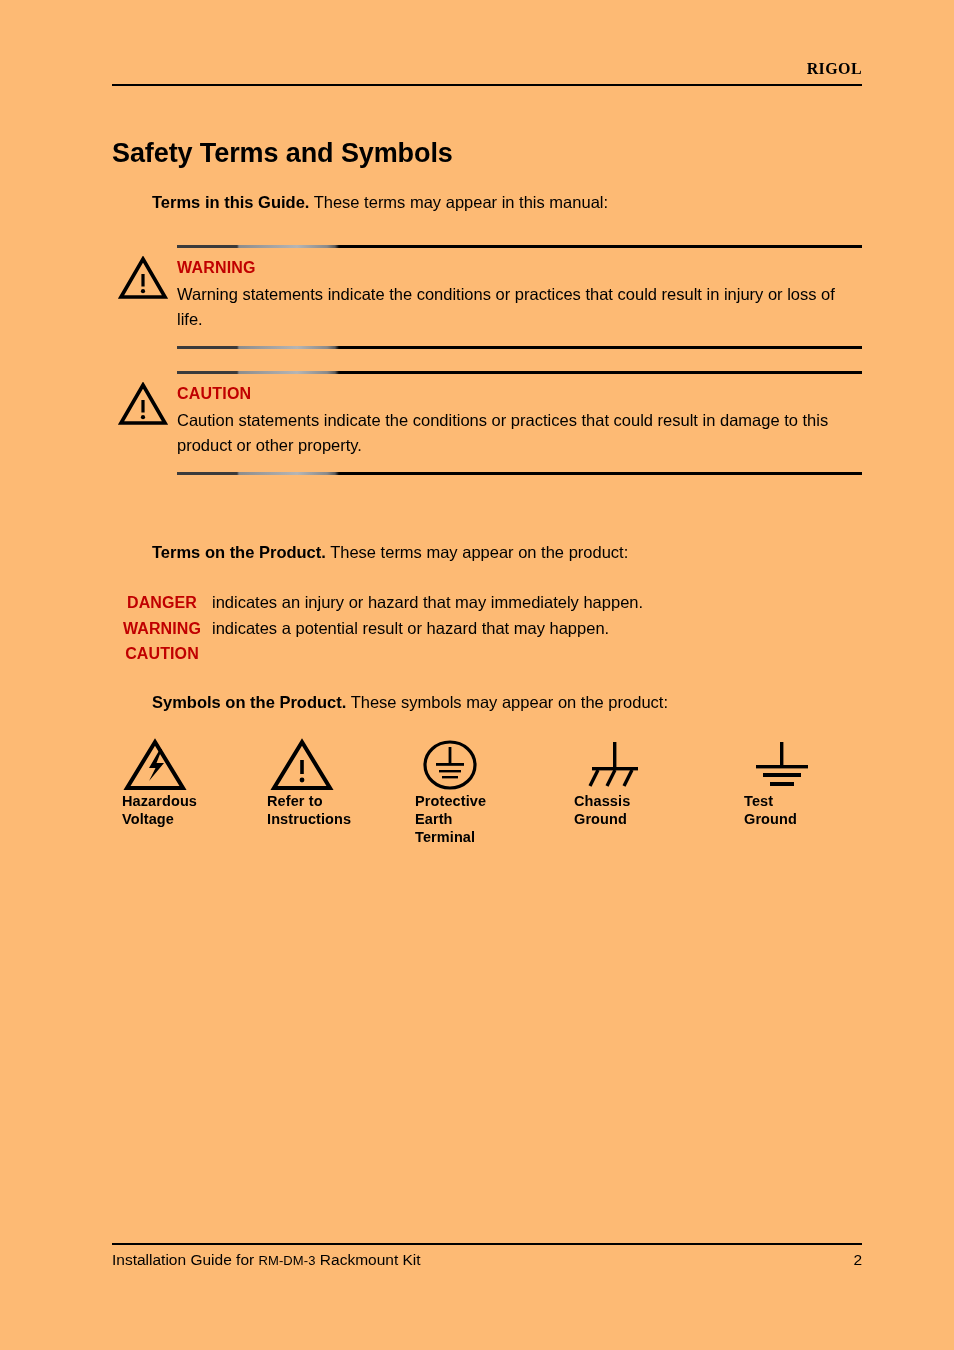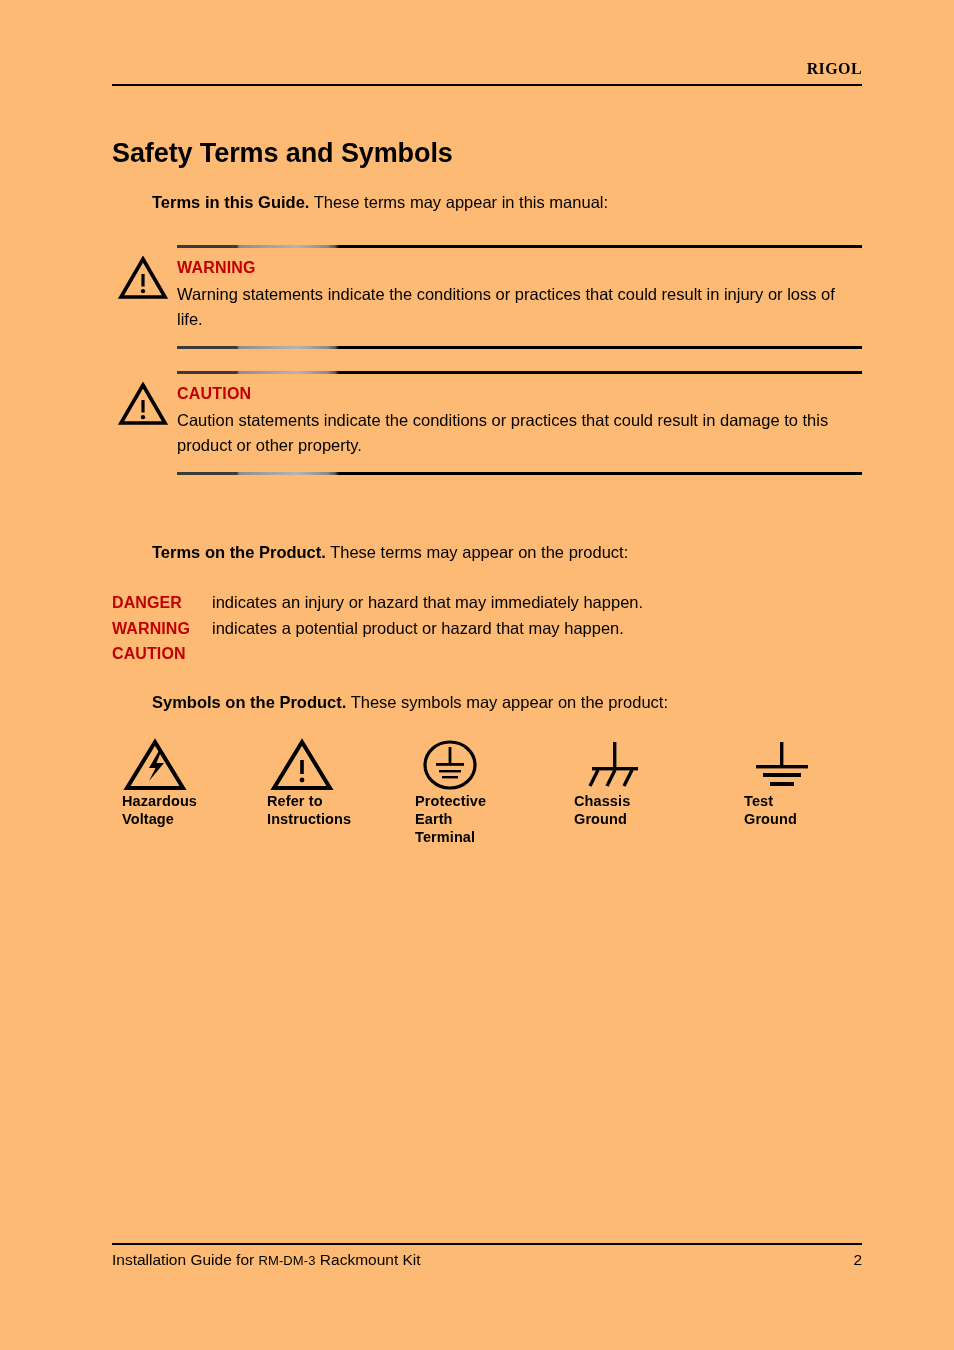--- a/index.html
+++ b/index.html
@@ -118,20 +118,21 @@
     line-height: 25px;
     color: #000;
   }
 
   
   .term-rows {
     position: absolute;
     left: 112px;
     top: 590px;
     width: 750px;
+    text-align: center;
   }
   .term-row {
     display: flex;
     align-items: baseline;
     line-height: 25.5px;
   }
   .term-key {
     width: 100px;
     flex: 0 0 100px;
     font-size: 16px;
@@ -263,21 +264,21 @@
     <b>Terms on the Product.</b><span> These terms may appear on the product:</span>
   </div>
 
   <div class="term-rows">
     <div class="term-row">
       <div class="term-key" style="color:#C00000">DANGER</div>
       <div class="term-val">indicates an injury or hazard that may immediately happen.</div>
     </div>
     <div class="term-row">
       <div class="term-key" style="color:#C00000">WARNING</div>
-      <div class="term-val">indicates a potential product or hazard that may happen.</div>
+      <div class="term-val">indicates a potential result or hazard that may happen.</div>
     </div>
     <div class="term-row">
       <div class="term-key" style="color:#C00000">CAUTION</div>
     </div>
   </div>
 
   <div class="intro-line" id="symbols-product-intro">
     <b>Symbols on the Product.</b><span> These symbols may appear on the product:</span>
   </div>
 

